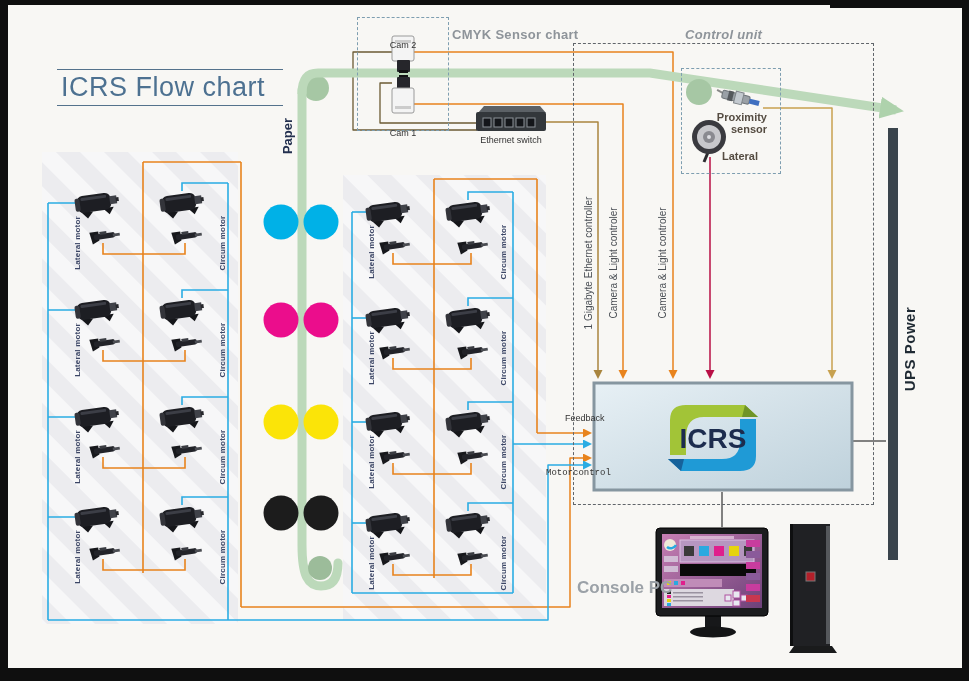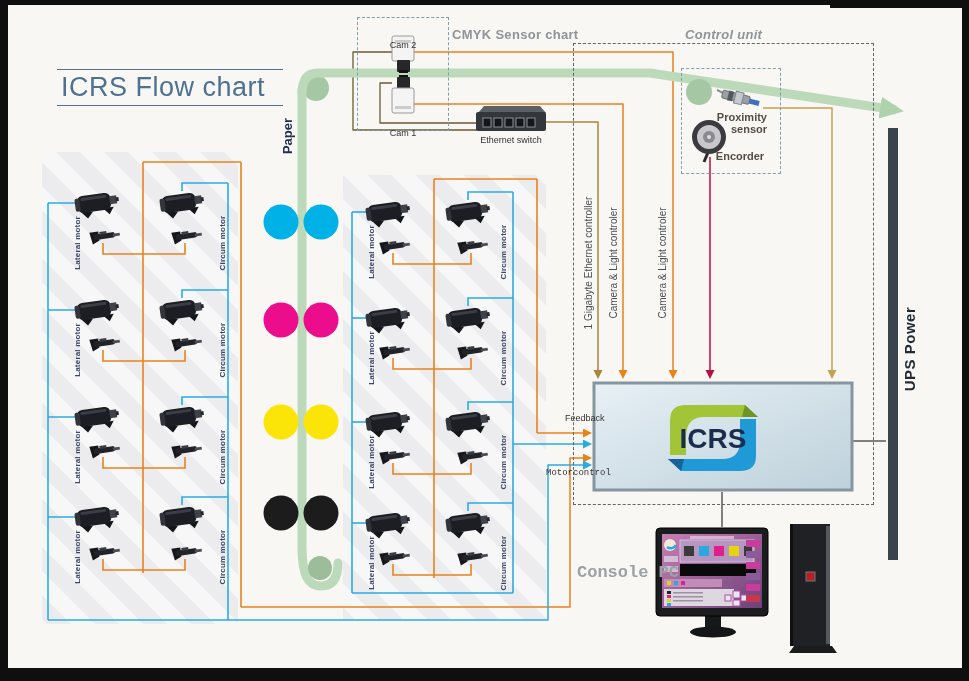--- a/index.html
+++ b/index.html
@@ -297,27 +297,27 @@
 <div class="h title" style="left:61px;top:72px;">ICRS Flow chart</div>
 <div class="tline" style="left:57px;top:105px;"></div>
 
 <div class="v paper" style="left:287px;top:136px;">Paper</div>
 <div class="h unit-label" style="left:452px;top:27px;">CMYK Sensor chart</div>
 <div class="h unit-label" style="left:685px;top:27px;font-style:italic;">Control unit</div>
 <div class="hc tiny" style="left:403px;top:19px;margin-top:21px;">Cam 2</div>
 <div class="hc tiny" style="left:403px;top:102px;margin-top:26px;">Cam 1</div>
 <div class="hc tiny" style="left:511px;top:135px;">Ethernet switch</div>
 <div class="devlabel" style="position:absolute;left:707px;top:112px;width:60px;">Proximity sensor</div>
-<div class="hc devlabel" style="left:740px;top:151px;">Encorder</div>
+<div class="hc devlabel" style="left:740px;top:151px;">Lateral</div>
 <div class="v ctrl" style="left:588px;top:263px;">1 Gigabyte Ethernet controller</div>
 <div class="v ctrl" style="left:613px;top:263px;">Camera &amp; Light controler</div>
 <div class="v ctrl" style="left:662px;top:263px;">Camera &amp; Light controler</div>
 <div class="h fblab" style="left:553px;top:413px;margin-left:12px;">Feedback</div>
 <div class="h fblab" style="left:546px;top:468px;font-family:Liberation Mono, monospace;">Motorcontrol</div>
-<div class="h conlab" style="left:577px;top:563px;font-family:Liberation Mono, monospace;">Console PC</div>
+<div class="h conlab" style="left:577px;top:578px;">Console PC</div>
 <div class="v ups" style="left:909px;top:349px;">UPS Power</div>
 
 <div class="frame" style="left:0;top:0;width:969px;height:5px;"></div>
 <div class="frame" style="left:830px;top:0;width:139px;height:8px;"></div>
 <div class="frame" style="left:0;top:0;width:8px;height:681px;"></div>
 <div class="frame" style="left:0;top:668px;width:969px;height:13px;"></div>
 <div class="frame" style="left:962px;top:0;width:7px;height:681px;"></div>
 
 <div class="v mlabel" style="left: 77px; top: 243px;">Lateral motor</div>
     <div class="v mlabel" style="left: 222px; top: 243px;">Circum motor</div>

